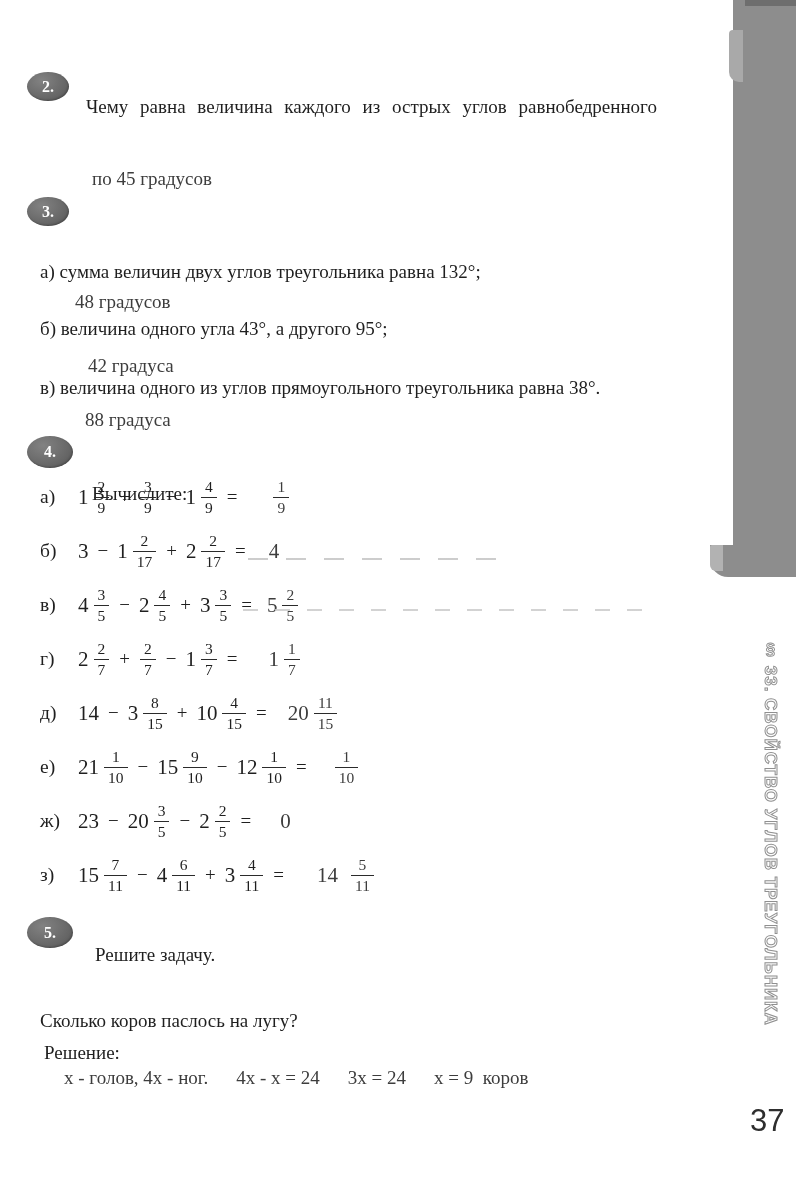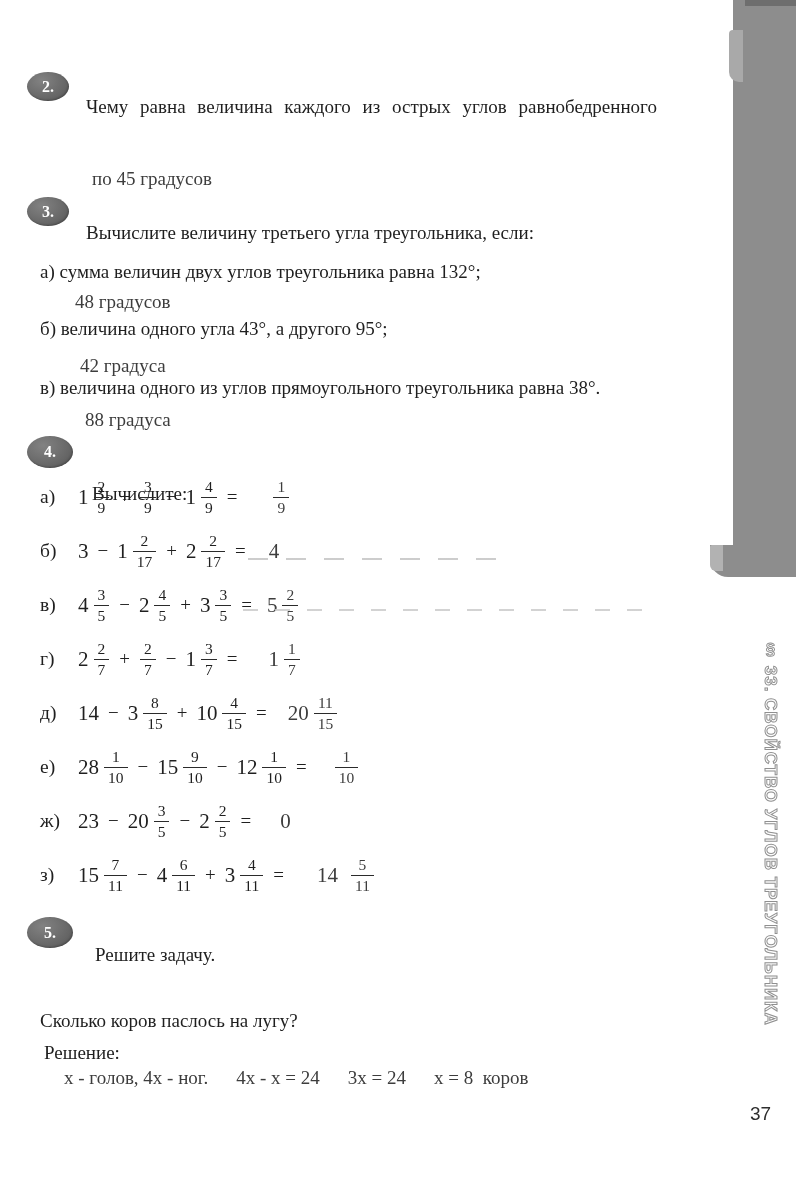--- a/index.html
+++ b/index.html
@@ -27,21 +27,21 @@
   
   .txt{position:absolute;font-size:19px;line-height:1.25;white-space:nowrap;}
   .ans-txt{color:var(--answer-text,#3d3d3d);}
   .t2-l1{left:86px;top:76px;word-spacing:7px;}
   .t2-l2{left:40px;top:107px;}
   .t2-ans{left:86px;top:148px;margin-left:6px;}
   .t3-title{left:86px;top:202px;}
   .t3-a{left:40px;top:240px;margin-top:20px;}
   .t3-a-ans{left:75px;top:271px;}
   .t3-b{left:40px;top:298px;}
-  .t3-b-ans{left:80px;top:335px;}
+  .t3-b-ans{left:88px;top:335px;}
   .t3-c{left:40px;top:357px;}
   .t3-c-ans{left:85px;top:389px;}
   .t4-title{left:92px;top:442px;margin-top:40px;}
   .t5-title{left:95px;top:924px;}
   .t5-l1{left:40px;top:960px;word-spacing:4px;}
   .t5-l2{left:40px;top:990px;}
   .t5-sol-label{left:44px;top:1022px;}
   .t5-sol{left:64px;top:1049px;display:flex;gap:28px;margin-top:17px;}
   .t5-sol span{white-space:pre;}
   
@@ -75,42 +75,41 @@
   }
   
   .artifact{position:absolute;height:2px;opacity:.85;}
   .artifact-1{left:248px;top:558px;width:260px;
     background:repeating-linear-gradient(90deg,#c4c4c4 0 20px,transparent 20px 38px);}
   .artifact-2{left:243px;top:609px;width:404px;
     background:repeating-linear-gradient(90deg,#cbcbcb 0 15px,transparent 15px 32px);}
   
   .page-num{
     left:750px;top:1103px;font-family:"Liberation Sans",sans-serif;
-    font-size:19px;color:#2e2e2e;
+    font-size:31px;color:#2e2e2e;
   }
 </style>
 </head>
 <body>
 
 <div class="page">
 
   <div class="abs bar-main"></div>
   <div class="abs bar-top"></div>
   <div class="abs bar-foot"></div>
   <div class="abs bar-tab"></div>
   <div class="abs bar-notch"></div>
 
   <div class="abs side-caption">§ 33. СВОЙСТВО УГЛОВ ТРЕУГОЛЬНИКА</div>
 
   <span class="badge badge-2">2.</span>
   <p class="txt t2-l1">Чему равна величина каждого из острых углов равнобедренного</p>
   <p class="txt t2-ans ans-txt">по 45 градусов</p>
 
   <span class="badge badge-3">3.</span>
-  <p class="txt t3-title">Вычислите величину третьего угла треугольника, если:</p>
   <p class="txt t3-a">а) сумма величин двух углов треугольника равна 132°;</p>
   <p class="txt t3-a-ans ans-txt">48 градусов</p>
   <p class="txt t3-b">б) величина одного угла 43°, а другого 95°;</p>
   <p class="txt t3-b-ans ans-txt">42 градуса</p>
   <p class="txt t3-c">в) величина одного из углов прямоугольного треугольника равна 38°.</p>
   <p class="txt t3-c-ans ans-txt">88 градуса</p>
 
   <span class="badge badge-4">4.</span>
   <p class="txt t4-title">Вычислите:</p>
   <div class="equations" id="equations">
@@ -229,21 +228,21 @@
         <span class="op">=</span>
         <span class="gap" style="width: 12px;"></span>
         <span class="int ans">20</span>
         <span class="frac ans">
           <span class="fnum">11</span>
           <span class="fden">15</span>
         </span>
       </div>
       <div class="eq-row">
         <span class="eq-label">е)</span>
-        <span class="int">28</span>
+        <span class="int">21</span>
         <span class="frac">
           <span class="fnum">1</span>
           <span class="fden">10</span>
         </span>
         <span class="op">−</span>
         <span class="int">15</span>
         <span class="frac">
           <span class="fnum">9</span>
           <span class="fden">10</span>
         </span>
@@ -313,17 +312,17 @@
   <div class="artifact artifact-2"></div>
 
   <span class="badge badge-5">5.</span>
   <p class="txt t5-title">Решите задачу.</p>
   <p class="txt t5-l2">Сколько коров паслось на лугу?</p>
   <p class="txt t5-sol-label">Решение:</p>
   <div class="txt t5-sol ans-txt">
     <span>х - голов, 4х - ног.</span>
     <span>4х - х = 24</span>
     <span>3х = 24</span>
-    <span>х = 8  коров</span>
+    <span>х = 9  коров</span>
   </div>
 
   <div class="abs page-num">37</div>
 </div>
 
 </body></html>

